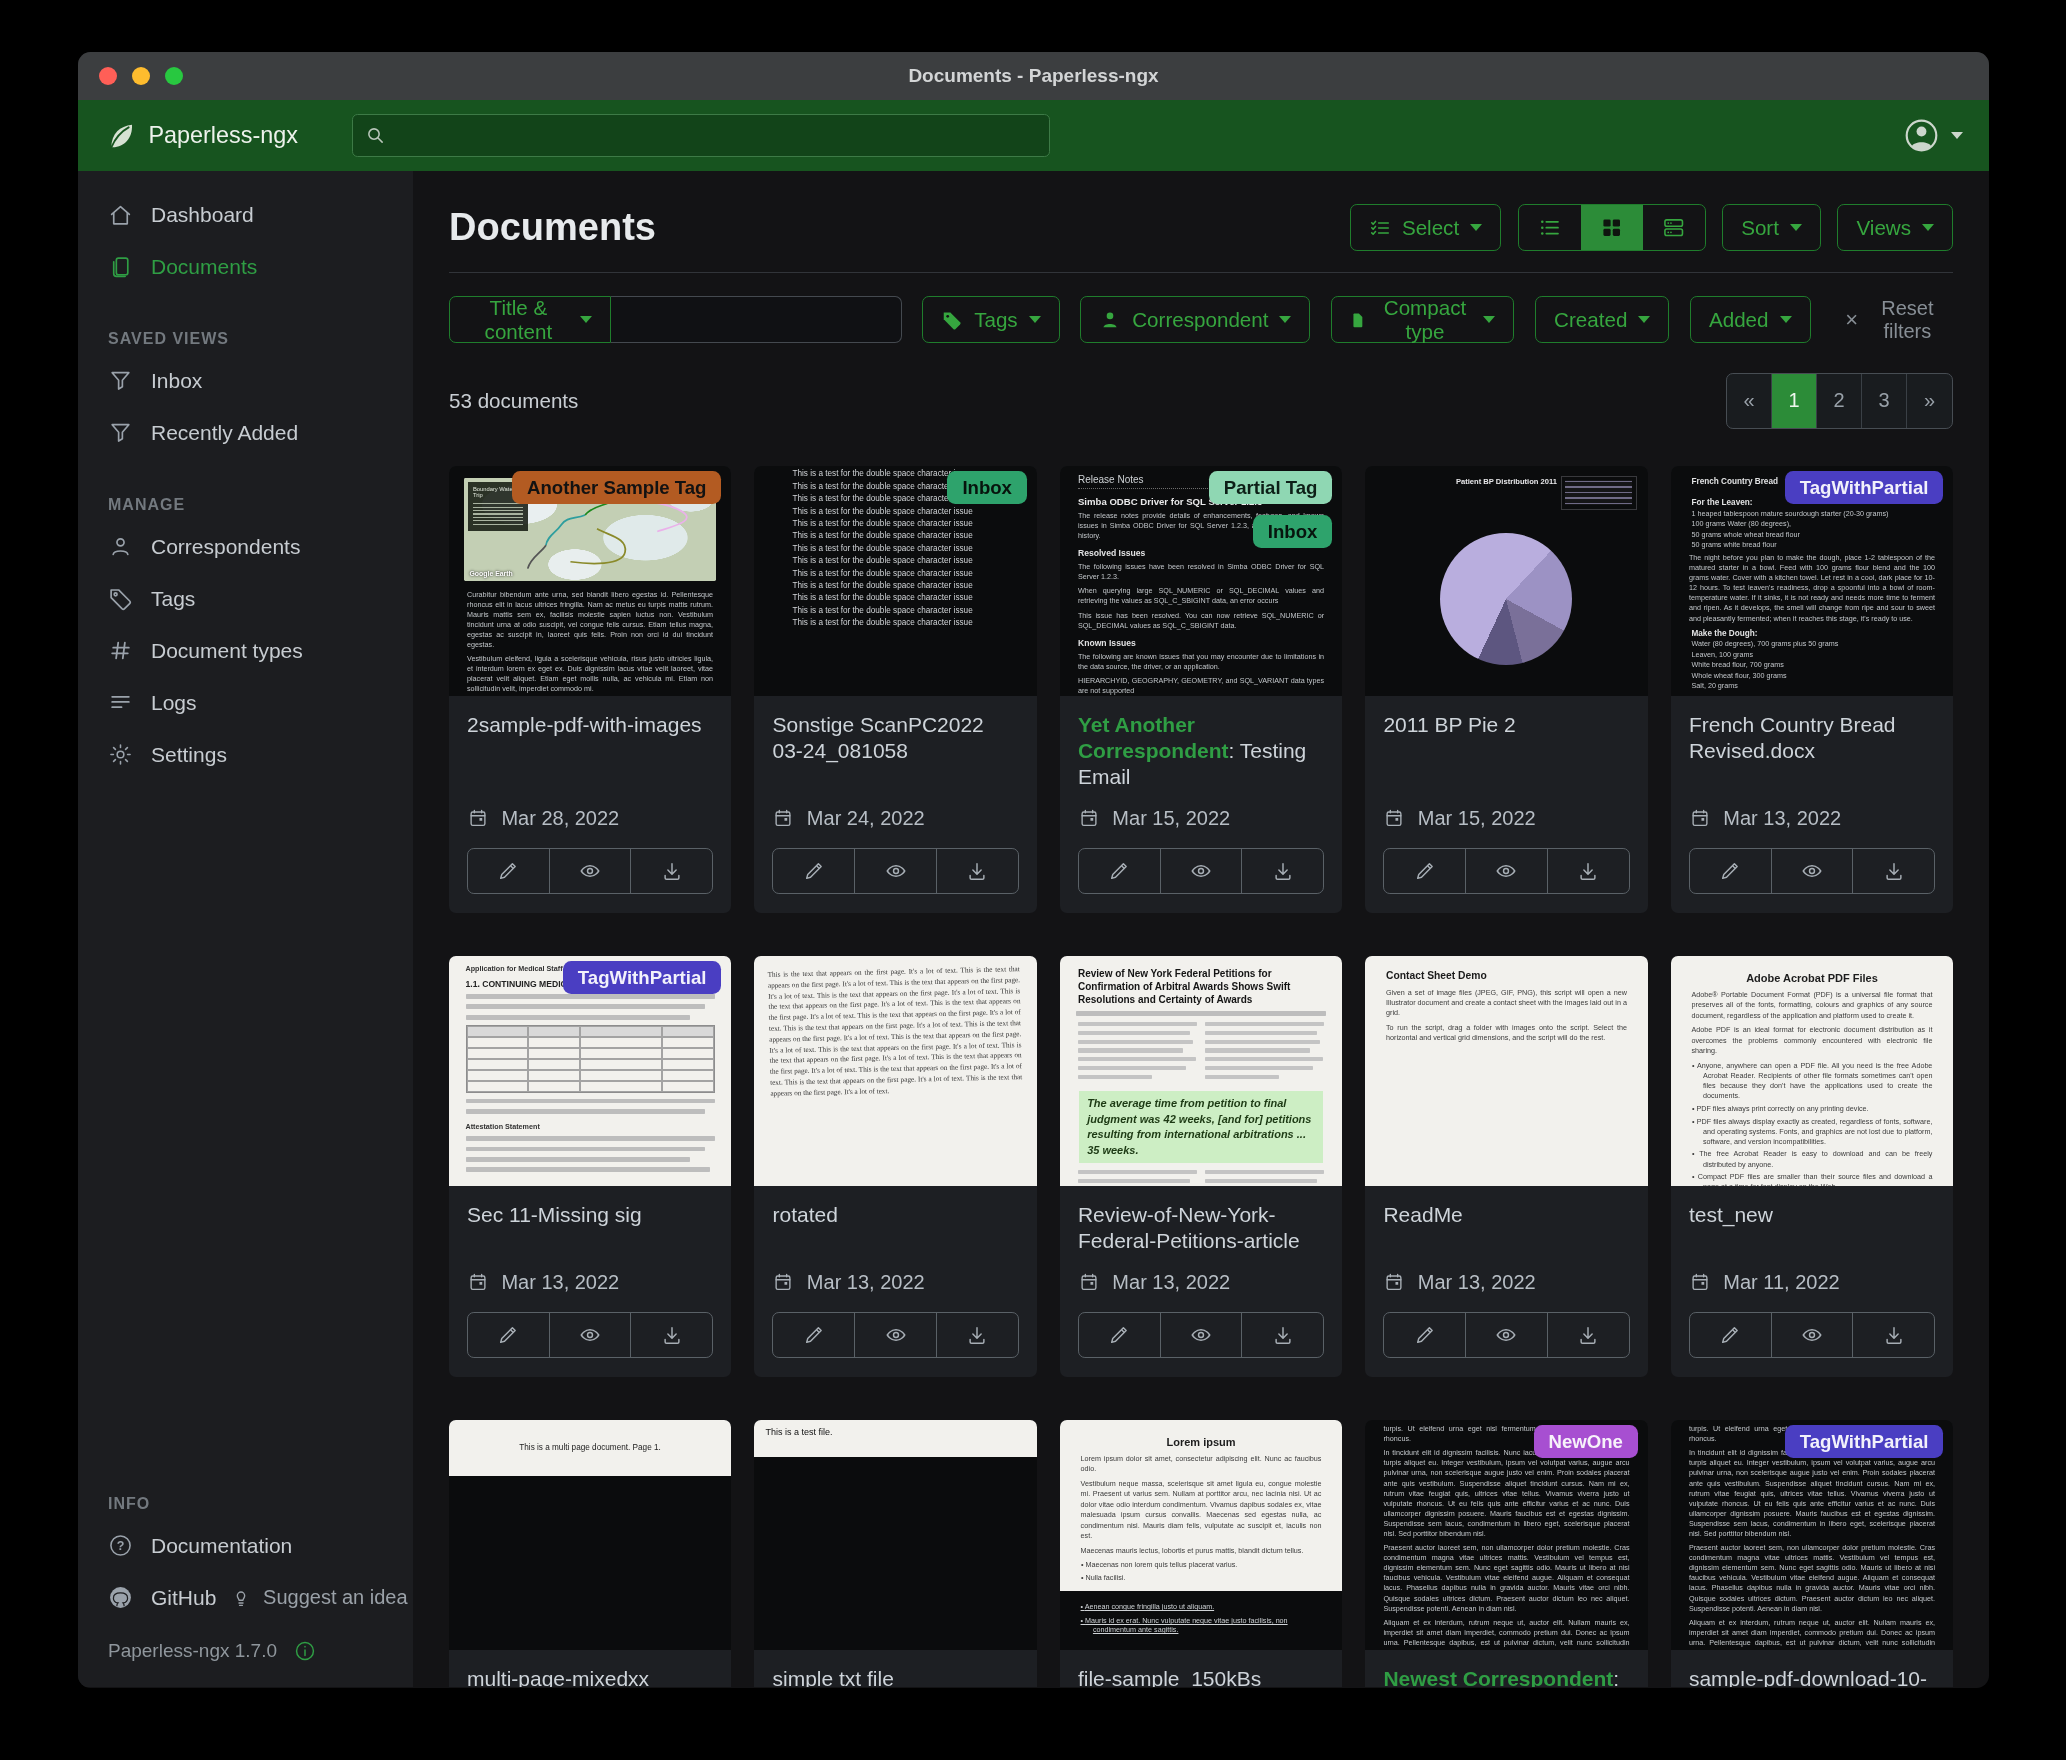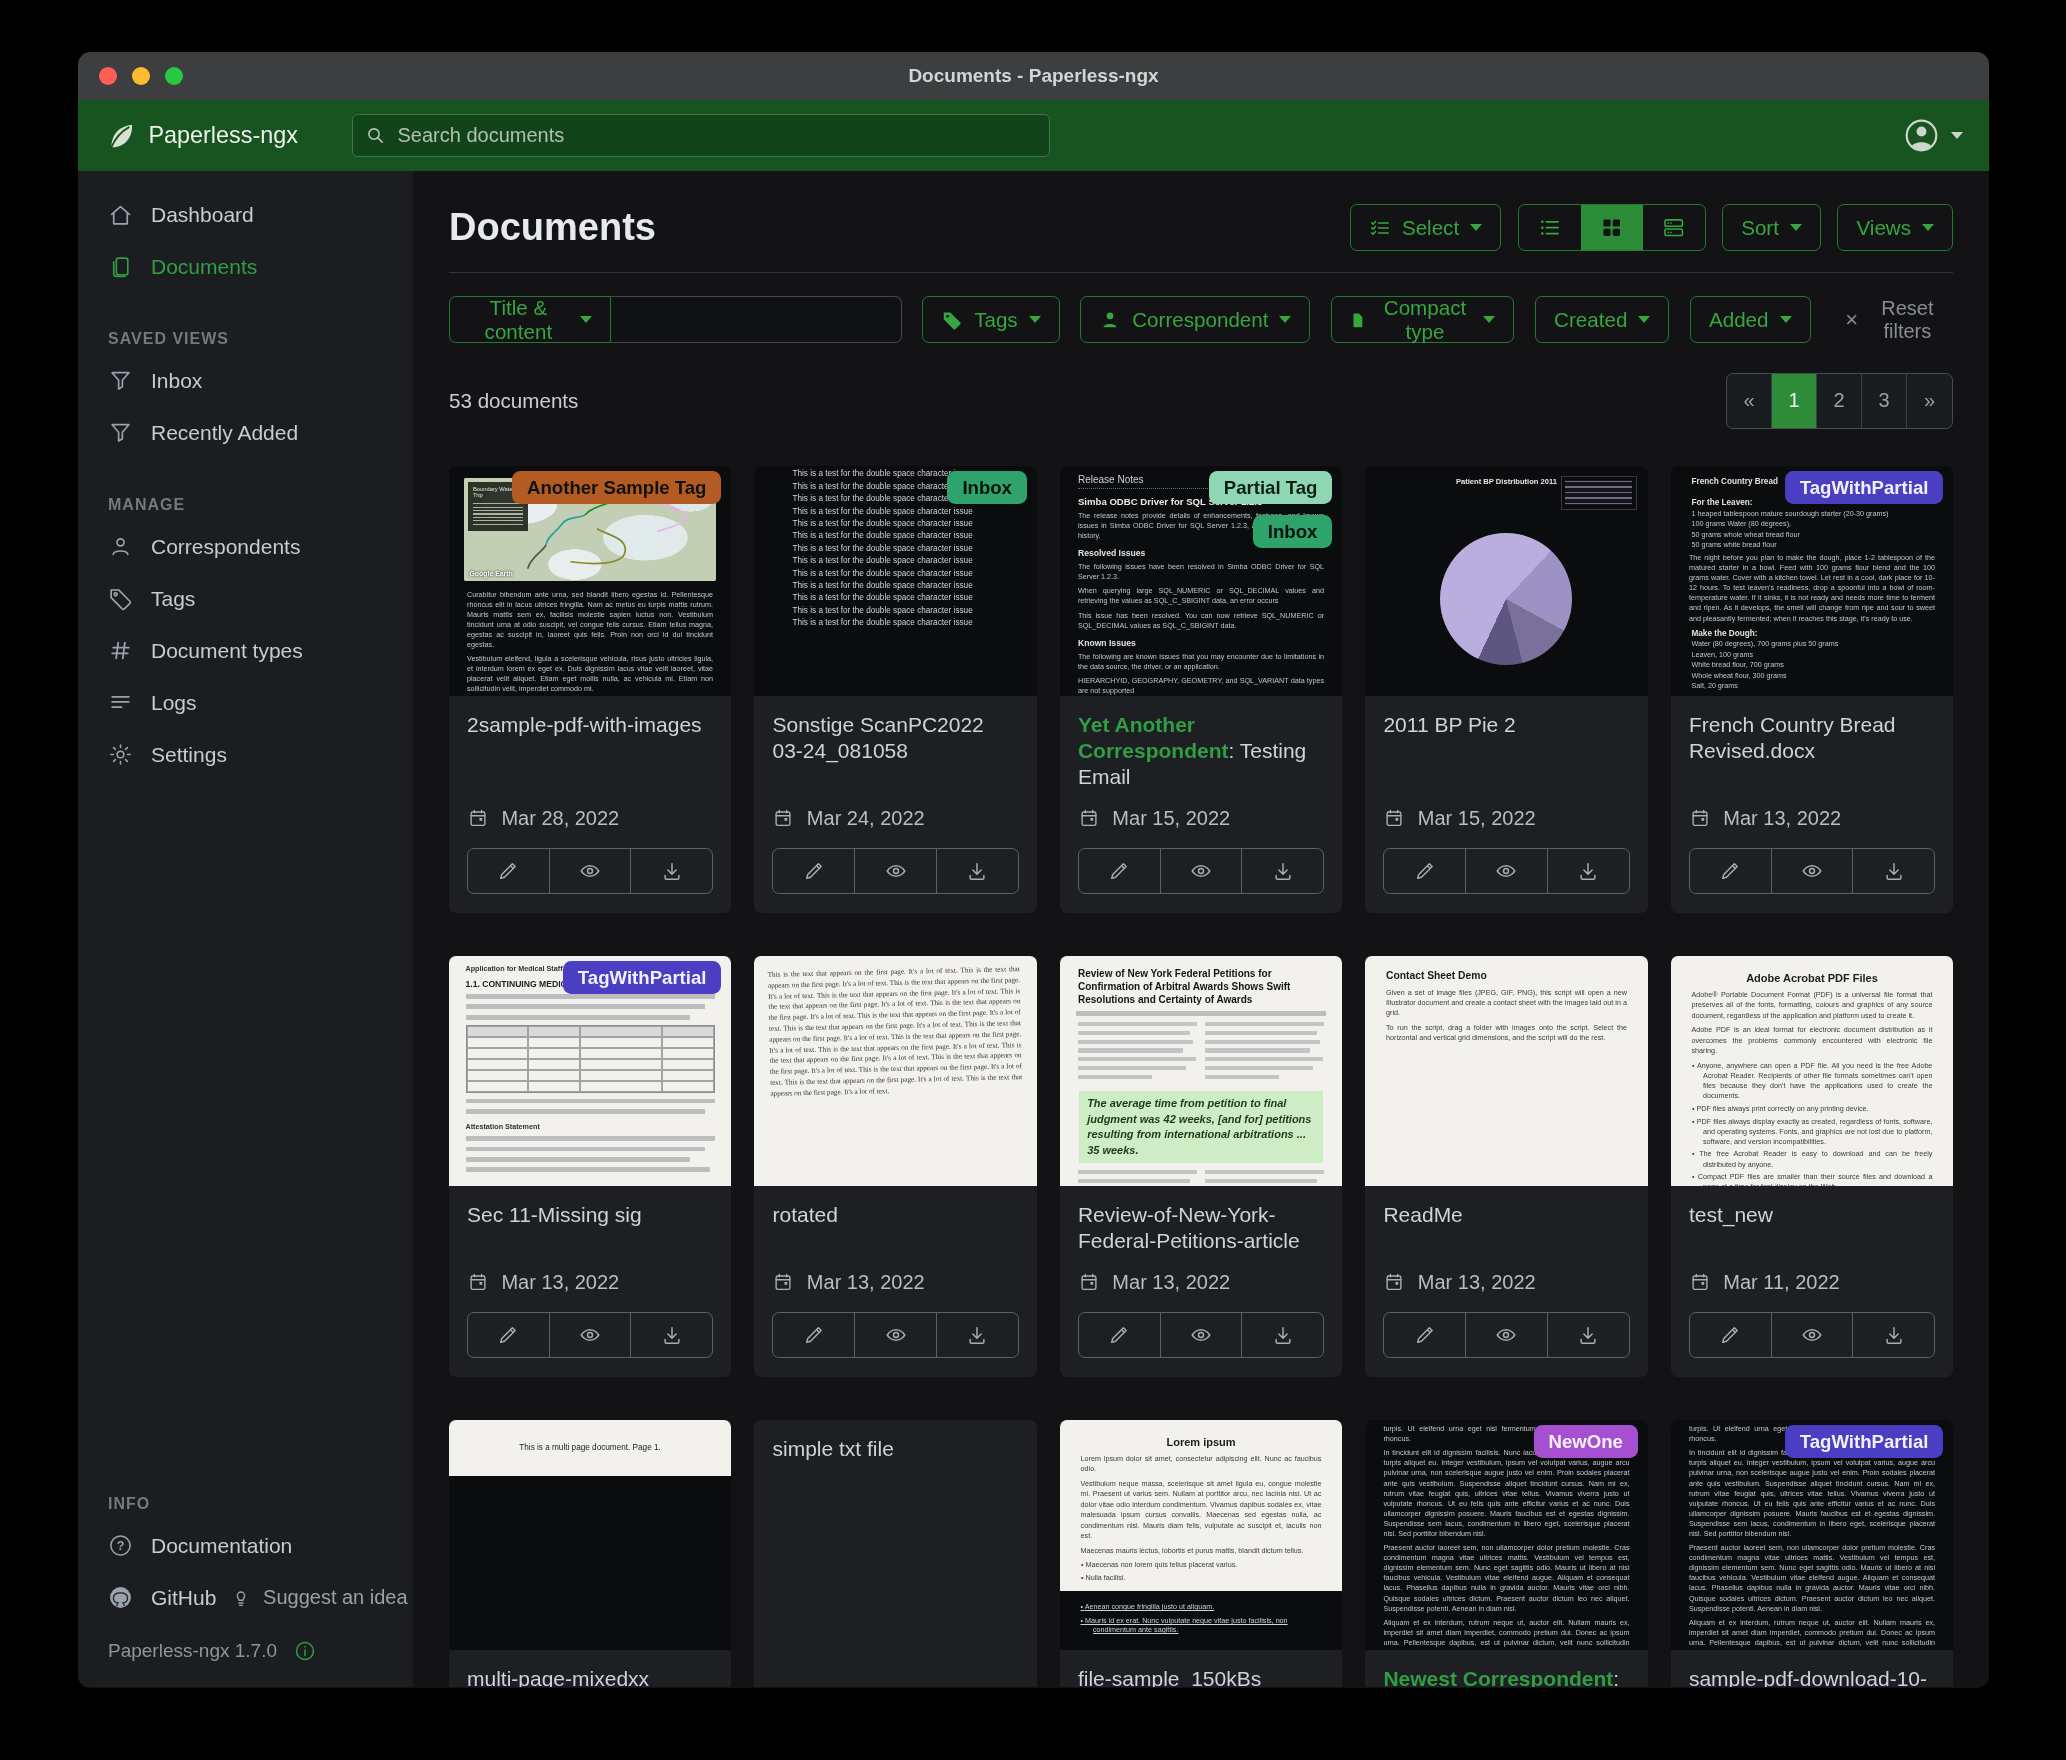--- a/index.html
+++ b/index.html
@@ -191,21 +191,20 @@
         <path d="M5.5 20.5C5.5 10 12 4.5 21 3.5c.5 10-5.5 16.5-14.5 17Z" fill="#d7e2d3"></path>
         <path d="M5.5 20.5C8.5 13.5 13 8.5 18.5 5.5" fill="none" stroke="#17541f" stroke-width="1.4" stroke-linecap="round"></path>
       </svg>
       <span>Paperless-ngx</span>
     </div>
     <div class="searchbox">
       <svg viewBox="0 0 24 24" fill="none" stroke="currentColor" stroke-width="1.8" stroke-linecap="round">
         <circle cx="10.5" cy="10.5" r="6"></circle>
           <path d="M15.2 15.2 20 20"></path>
       </svg>
-      <input type="text" value="" placeholder="Search documents" style="">
     </div>
     <div class="avatar-group">
       <svg viewBox="0 0 24 24" fill="none" stroke="currentColor" stroke-width="1.4">
         <circle cx="12" cy="12" r="9.6"></circle>
         <circle cx="12" cy="9.4" r="3.2" fill="currentColor" stroke="none"></circle>
         <path d="M5.6 19.3a9.6 9.6 0 0 0 12.8 0c-1.1-3.9-11.7-3.9-12.8 0Z" fill="currentColor" stroke="none"></path>
       </svg>
       <span class="caret"></span>
     </div>
   </div>
@@ -1023,20 +1022,26 @@
     <div class="card-body">
       <div class="card-title">
         <span class="corr"></span><span class="colon"></span><span class="rest">multi-page-mixedxx</span>
       </div>
       <div style="flex:1"></div>
 
     </div>
   </article>
 
   <article class="card">
+    <div class="thumb">
+      <div class="thumb-page">
+                <div class="strip2">This is a test file.</div>
+              </div>
+      <div class="tags"></div>
+    </div>
     <div class="card-body">
       <div class="card-title">
         <span class="corr"></span><span class="colon"></span><span class="rest">simple txt file</span>
       </div>
       <div style="flex:1"></div>
 
     </div>
   </article>
 
   <article class="card">

